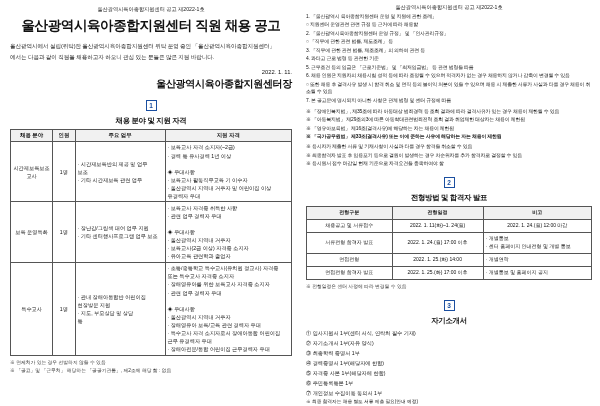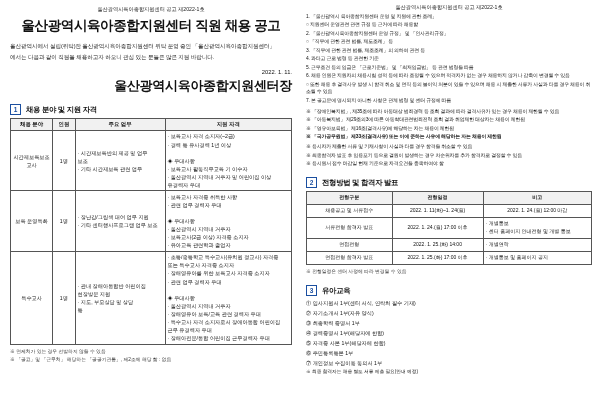--- a/index.html
+++ b/index.html
@@ -18,23 +18,23 @@
 
   .doc-head { text-align:center; font-size:5.2px; color:#222; letter-spacing:0px; margin-bottom:3px; }
   .doc-head-r { text-align:center; font-size:5.2px; color:#222; margin-bottom:2px; }
 
   .title { text-align:center; font-size:13.5px; font-weight:bold; letter-spacing:-0.4px; margin:4px 0 7px; }
 
   .intro { font-size:5.6px; line-height:1.75; color:#1a1a1a; letter-spacing:-0.1px; }
   .intro p { margin:0 0 1px; }
 
   .date-line { text-align:right; font-size:5.8px; margin-top:6px; }
-  .org-line { text-align:right; font-size:13px; font-weight:bold; margin-top:2px; letter-spacing:-0.3px; }
-
-  .sec { display:flex; align-items:flex-end; gap:5px; margin:9px 0 3px; }
+  .org-line { text-align:right; font-size:10px; font-weight:bold; margin-top:2px; letter-spacing:-0.3px; }
+
+  .sec { display:flex; align-items:center; gap:5px; margin:9px 0 3px;flex-direction:column; }
   .sec-num {
     width:11px; height:11px; border:1px solid #1b4fa0; color:#1b4fa0;
     font-size:6.5px; font-weight:bold; display:flex; align-items:center; justify-content:center;
   }
   .sec-title { font-size:7.4px; font-weight:bold; letter-spacing:-0.3px; }
 
   table { border-collapse:collapse; width:100%; table-layout:fixed; }
   th, td { border:0.6px solid #555; font-size:5.2px; padding:1.5px 2px; vertical-align:middle; line-height:1.55; }
   th { background:#f1f1f1; text-align:center; font-weight:bold; font-size:5.4px; }
   td.c { text-align:center; }
@@ -223,21 +223,21 @@
           <td class="c">2022. 1. 25.(화) 17:00 이후</td>
           <td class="l cellwrap">· 개별통보 및 홈페이지 공지</td>
         </tr>
       </tbody>
     </table>
 
     <div class="note">※ 전형일정은 센터 사정에 따라 변경될 수 있음</div>
 
     <div class="sec">
       <div class="sec-num">3</div>
-      <div class="sec-title">유아교육</div>
+      <div class="sec-title">자기소개서</div>
     </div>
 
     <div class="t3">
       <div class="row">① 입사지원서 1부(센터 서식, 연락처 필수 기재)</div>
       <div class="row">② 자기소개서 1부(자유 양식)</div>
       <div class="row">③ 최종학력 증명서 1부</div>
       <div class="row">④ 경력증명서 1부(해당자에 한함)</div>
       <div class="row">⑤ 자격증 사본 1부(해당자에 한함)</div>
       <div class="row">⑥ 주민등록등본 1부</div>
       <div class="row">⑦ 개인정보 수집이용 동의서 1부</div>

